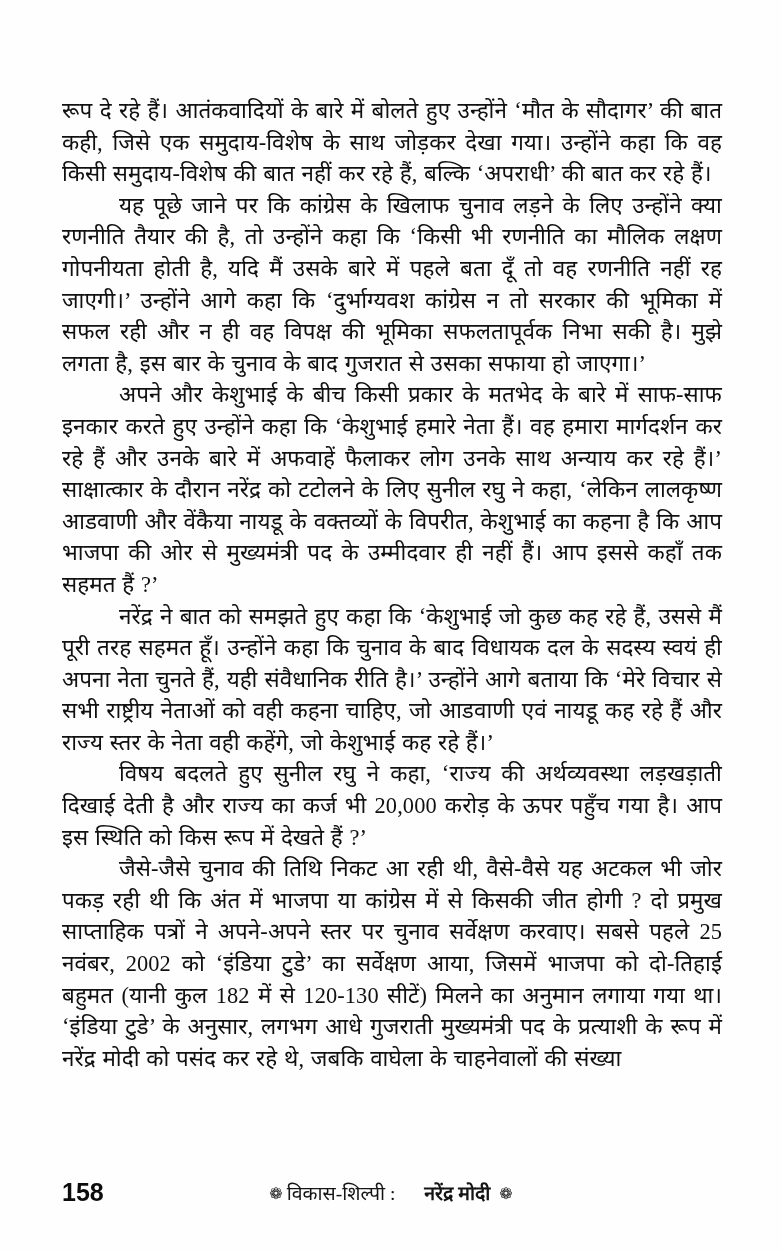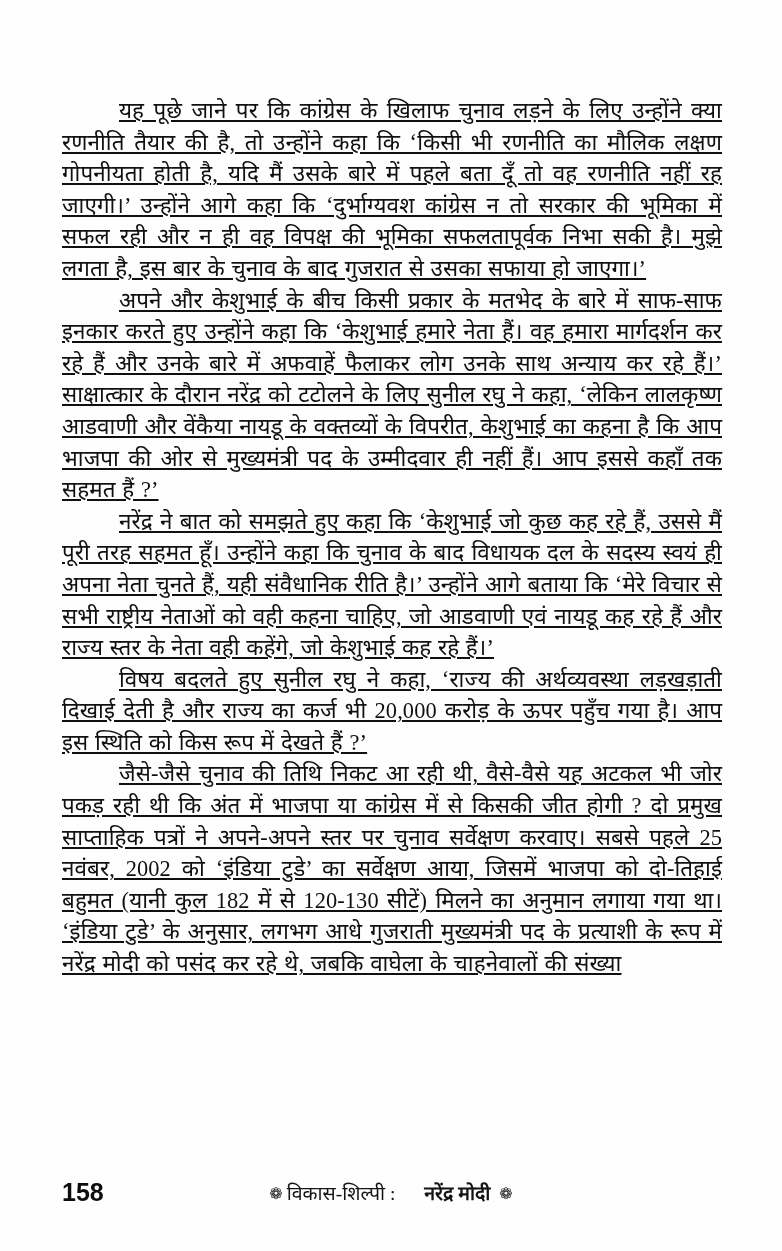--- a/index.html
+++ b/index.html
@@ -26,21 +26,20 @@
     text-align: justify;
     letter-spacing: 0.1px;
     word-spacing: 1px;
   }
   .text-block p {
     margin: 0;
     padding: 0;
   }
   .text-block p.indent {
     text-indent: 57px;
-    text-decoration: underline;
   }
   .footer {
     position: absolute;
     top: 1176px;
     left: 0;
     width: 782px;
     height: 34px;
   }
   .page-number {
     position: absolute;
@@ -70,20 +69,21 @@
     font-weight: bold;
     margin-left: 24px;
   }
 </style>
 </head>
 <body>
 
 <div class="page">
 
   <div class="text-block">
+    <p>रूप दे रहे हैं। आतंकवादियों के बारे में बोलते हुए उन्होंने ‘मौत के सौदागर’ की बात कही, जिसे एक समुदाय-विशेष के साथ जोड़कर देखा गया। उन्होंने कहा कि वह किसी समुदाय-विशेष की बात नहीं कर रहे हैं, बल्कि ‘अपराधी’ की बात कर रहे हैं।</p>
     <p class="indent">यह पूछे जाने पर कि कांग्रेस के खिलाफ चुनाव लड़ने के लिए उन्होंने क्या रणनीति तैयार की है, तो उन्होंने कहा कि ‘किसी भी रणनीति का मौलिक लक्षण गोपनीयता होती है, यदि मैं उसके बारे में पहले बता दूँ तो वह रणनीति नहीं रह जाएगी।’ उन्होंने आगे कहा कि ‘दुर्भाग्यवश कांग्रेस न तो सरकार की भूमिका में सफल रही और न ही वह विपक्ष की भूमिका सफलतापूर्वक निभा सकी है। मुझे लगता है, इस बार के चुनाव के बाद गुजरात से उसका सफाया हो जाएगा।’</p>
     <p class="indent">अपने और केशुभाई के बीच किसी प्रकार के मतभेद के बारे में साफ-साफ इनकार करते हुए उन्होंने कहा कि ‘केशुभाई हमारे नेता हैं। वह हमारा मार्गदर्शन कर रहे हैं और उनके बारे में अफवाहें फैलाकर लोग उनके साथ अन्याय कर रहे हैं।’ साक्षात्कार के दौरान नरेंद्र को टटोलने के लिए सुनील रघु ने कहा, ‘लेकिन लालकृष्ण आडवाणी और वेंकैया नायडू के वक्तव्यों के विपरीत, केशुभाई का कहना है कि आप भाजपा की ओर से मुख्यमंत्री पद के उम्मीदवार ही नहीं हैं। आप इससे कहाँ तक सहमत हैं ?’</p>
     <p class="indent">नरेंद्र ने बात को समझते हुए कहा कि ‘केशुभाई जो कुछ कह रहे हैं, उससे मैं पूरी तरह सहमत हूँ। उन्होंने कहा कि चुनाव के बाद विधायक दल के सदस्य स्वयं ही अपना नेता चुनते हैं, यही संवैधानिक रीति है।’ उन्होंने आगे बताया कि ‘मेरे विचार से सभी राष्ट्रीय नेताओं को वही कहना चाहिए, जो आडवाणी एवं नायडू कह रहे हैं और राज्य स्तर के नेता वही कहेंगे, जो केशुभाई कह रहे हैं।’</p>
     <p class="indent">विषय बदलते हुए सुनील रघु ने कहा, ‘राज्य की अर्थव्यवस्था लड़खड़ाती दिखाई देती है और राज्य का कर्ज भी 20,000 करोड़ के ऊपर पहुँच गया है। आप इस स्थिति को किस रूप में देखते हैं ?’</p>
     <p class="indent">जैसे-जैसे चुनाव की तिथि निकट आ रही थी, वैसे-वैसे यह अटकल भी जोर पकड़ रही थी कि अंत में भाजपा या कांग्रेस में से किसकी जीत होगी ? दो प्रमुख साप्ताहिक पत्रों ने अपने-अपने स्तर पर चुनाव सर्वेक्षण करवाए। सबसे पहले 25 नवंबर, 2002 को ‘इंडिया टुडे’ का सर्वेक्षण आया, जिसमें भाजपा को दो-तिहाई बहुमत (यानी कुल 182 में से 120-130 सीटें) मिलने का अनुमान लगाया गया था। ‘इंडिया टुडे’ के अनुसार, लगभग आधे गुजराती मुख्यमंत्री पद के प्रत्याशी के रूप में नरेंद्र मोदी को पसंद कर रहे थे, जबकि वाघेला के चाहनेवालों की संख्या</p>
   </div>
 
   <div class="footer">
     <div class="page-number">158</div>
     <div class="running-title">

